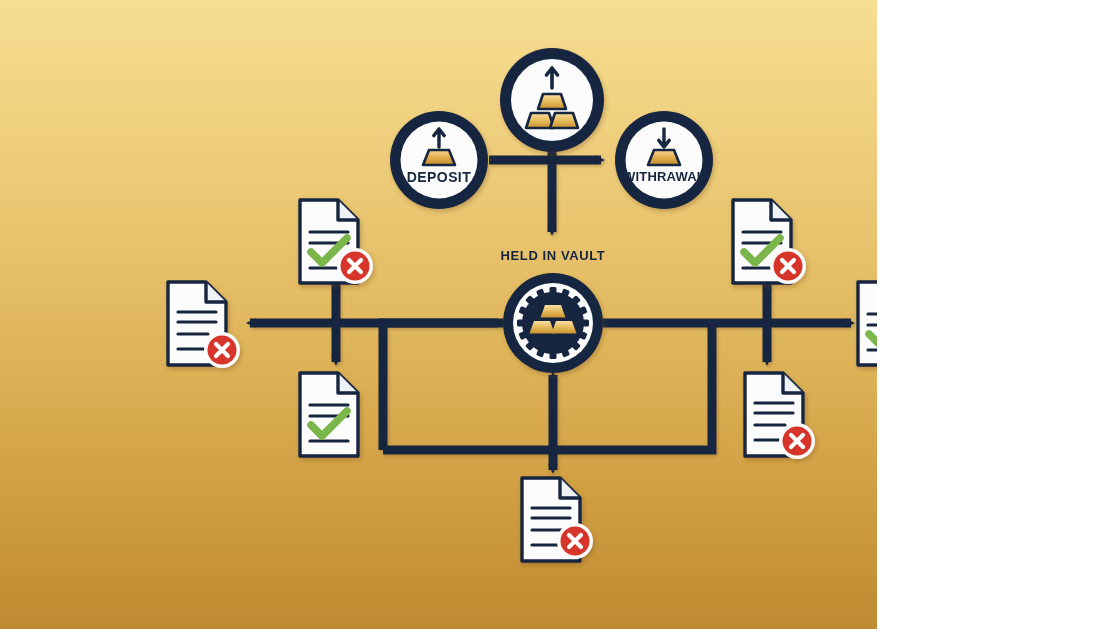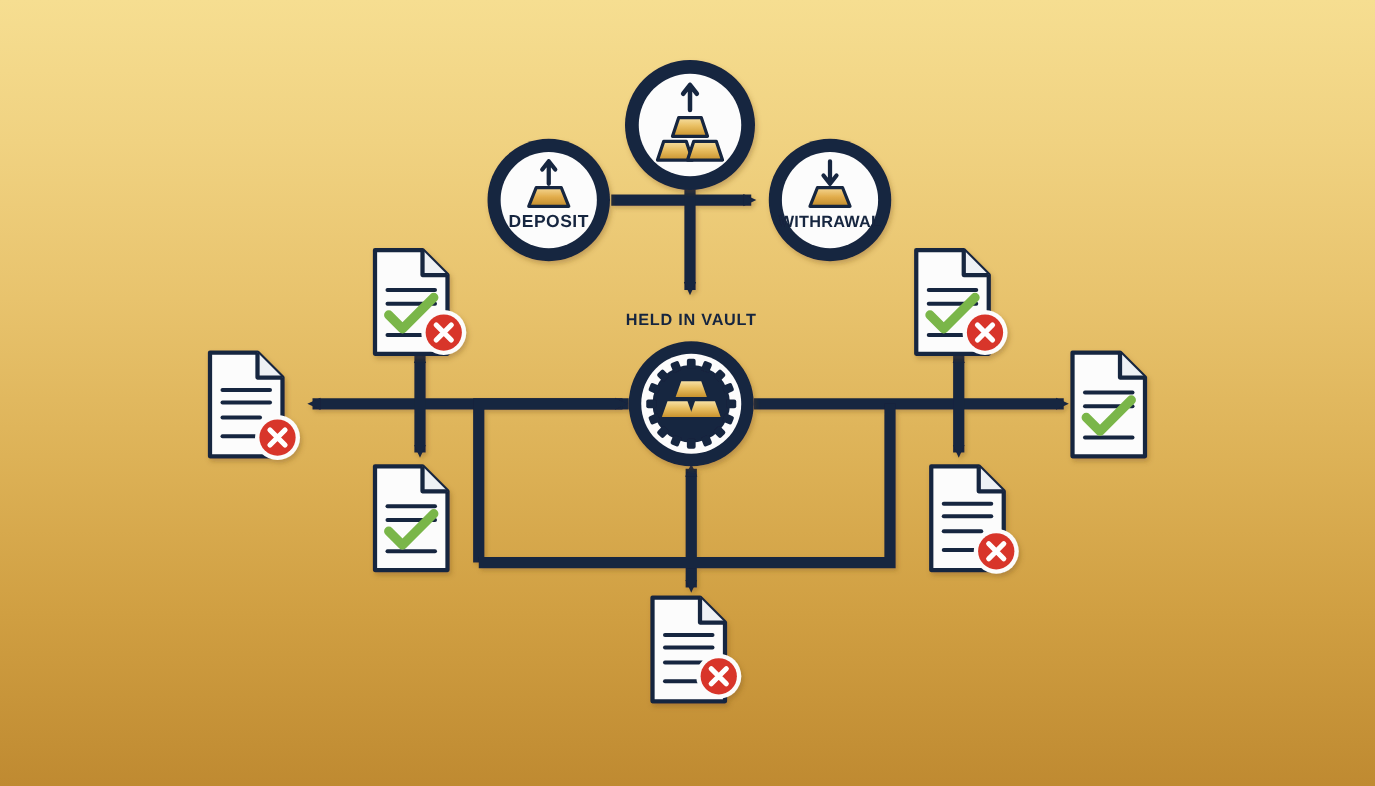--- a/index.html
+++ b/index.html
@@ -2,21 +2,21 @@
 <html><head>
 <meta charset="utf-8">
 <style>
   html, body {
     margin: 0;
     padding: 0;
     background: #ffffff;
   }
   #stage {
     position: relative;
-    width: 1100px;
+    width: 877px;
     height: 629px;
     overflow: hidden;
     font-family: "Liberation Sans", sans-serif;
     background: linear-gradient(180deg,
         #f6de91 0%,
         #f0d281 18%,
         #e8c36d 38%,
         #ddb257 58%,
         #d09f42 78%,
         #bf8a31 100%);

